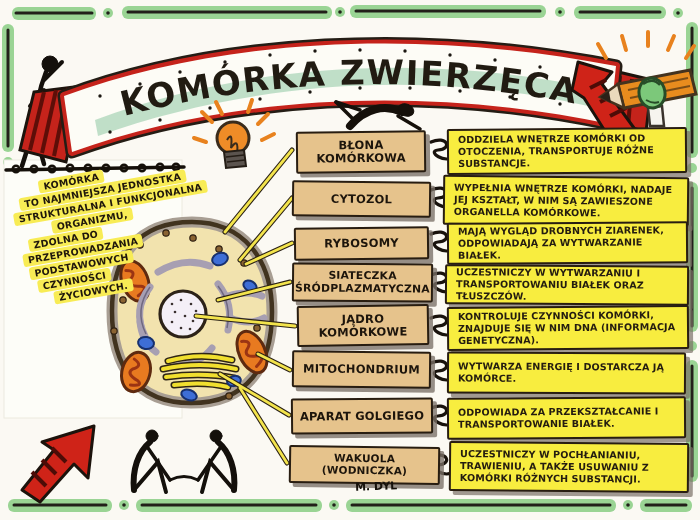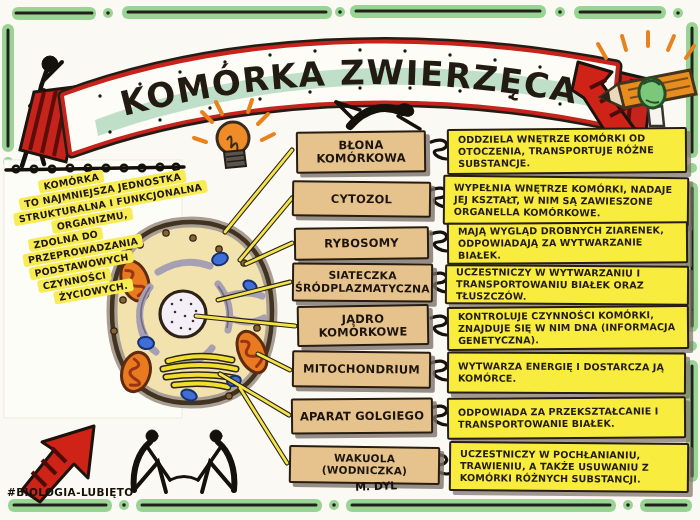--- a/index.html
+++ b/index.html
@@ -375,16 +375,15 @@
 
   <div class="descbox" style="left:447px;top:128px;width:240px;height:46px;transform:rotate(-.5deg)">ODDZIELA WNĘTRZE KOMÓRKI OD OTOCZENIA, TRANSPORTUJE RÓŻNE SUBSTANCJE.</div>
   <div class="descbox" style="left:443px;top:176px;width:246px;height:50px;transform:rotate(.6deg)">WYPEŁNIA WNĘTRZE KOMÓRKI, NADAJE JEJ KSZTAŁT, W NIM SĄ ZAWIESZONE ORGANELLA KOMÓRKOWE.</div>
   <div class="descbox" style="left:447px;top:222px;width:241px;height:42px;transform:rotate(-.4deg)">MAJĄ WYGLĄD DROBNYCH ZIARENEK, ODPOWIADAJĄ ZA WYTWARZANIE BIAŁEK.</div>
   <div class="descbox" style="left:445px;top:265px;width:244px;height:40px;transform:rotate(.4deg)">UCZESTNICZY W WYTWARZANIU I TRANSPORTOWANIU BIAŁEK ORAZ TŁUSZCZÓW.</div>
   <div class="descbox" style="left:447px;top:306px;width:242px;height:44px;transform:rotate(-.5deg)">KONTROLUJE CZYNNOŚCI KOMÓRKI, ZNAJDUJE SIĘ W NIM DNA (INFORMACJA GENETYCZNA).</div>
   <div class="descbox" style="left:447px;top:352px;width:239px;height:42px;transform:rotate(.3deg)">WYTWARZA ENERGIĘ I DOSTARCZA JĄ KOMÓRCE.</div>
   <div class="descbox" style="left:447px;top:397px;width:239px;height:42px;transform:rotate(-.4deg)">ODPOWIADA ZA PRZEKSZTAŁCANIE I TRANSPORTOWANIE BIAŁEK.</div>
   <div class="descbox" style="left:449px;top:442px;width:240px;height:50px;transform:rotate(.5deg)">UCZESTNICZY W POCHŁANIANIU, TRAWIENIU, A TAKŻE USUWANIU Z KOMÓRKI RÓŻNYCH SUBSTANCJI.</div>
 
-  <div class="hashtag">#BIOLOGIA-LUBIĘTO</div>
   <div class="signature">M. DYL</div>
 
 </div>
 
 </body></html>

